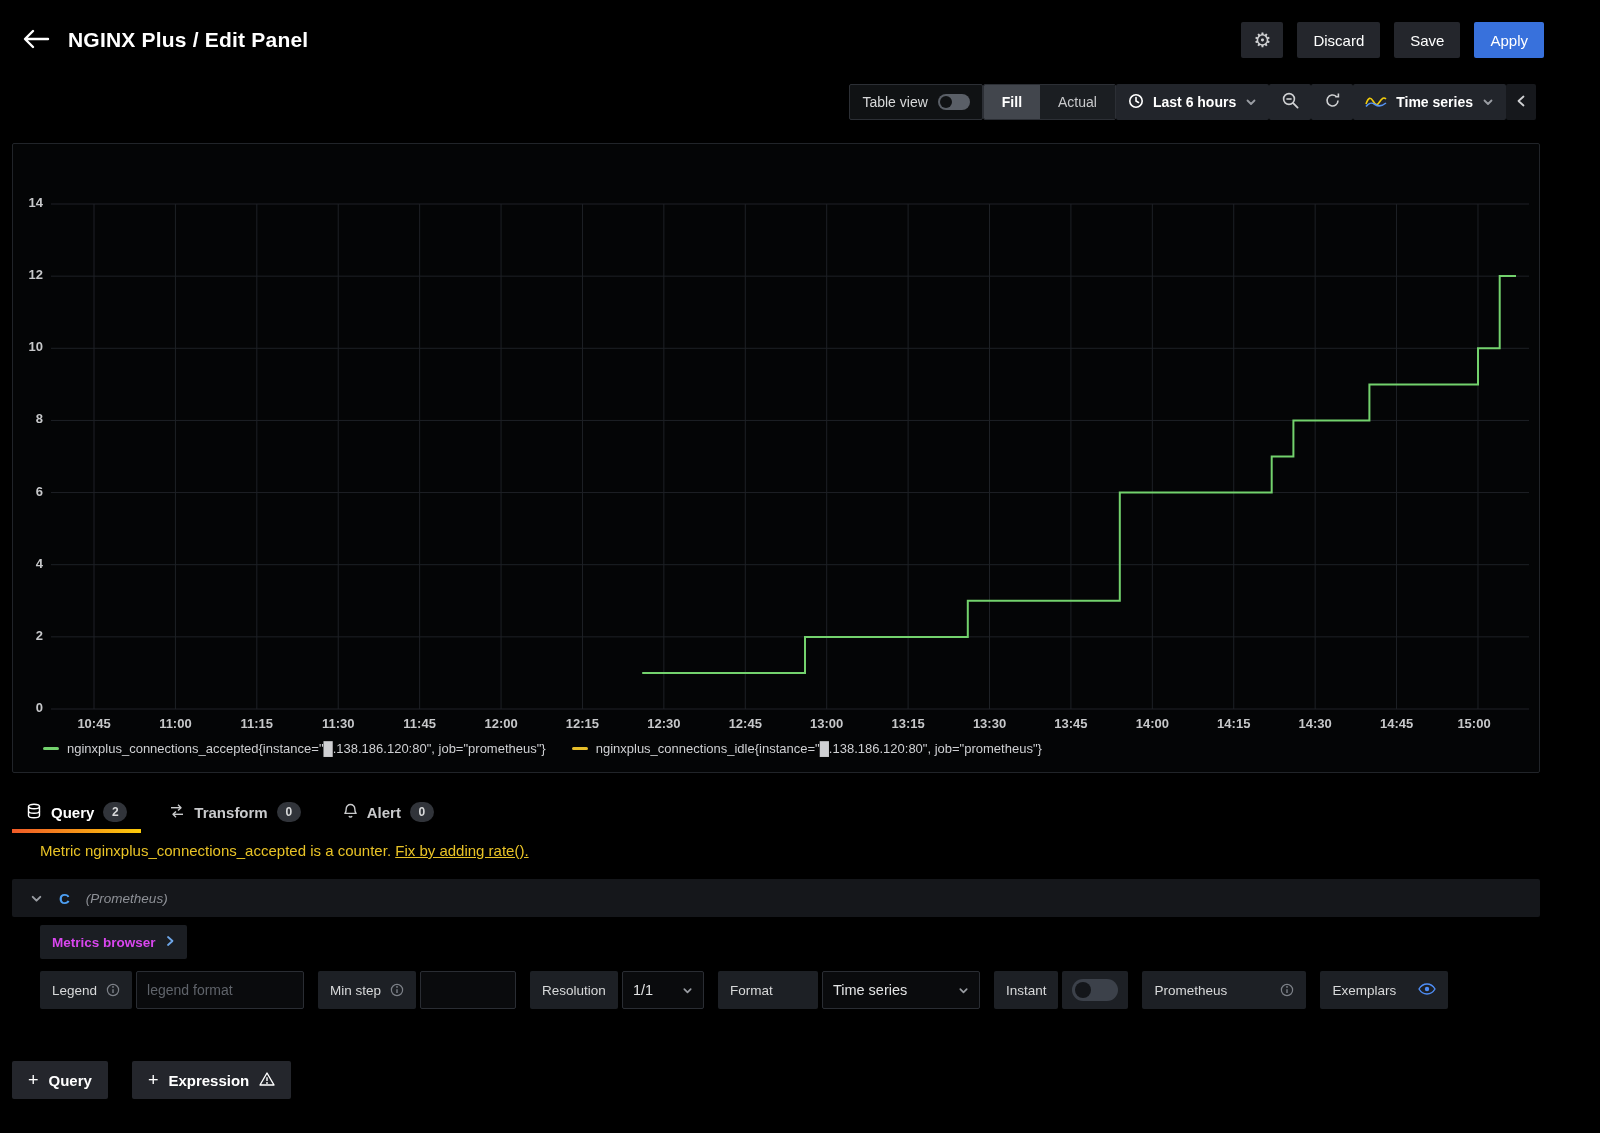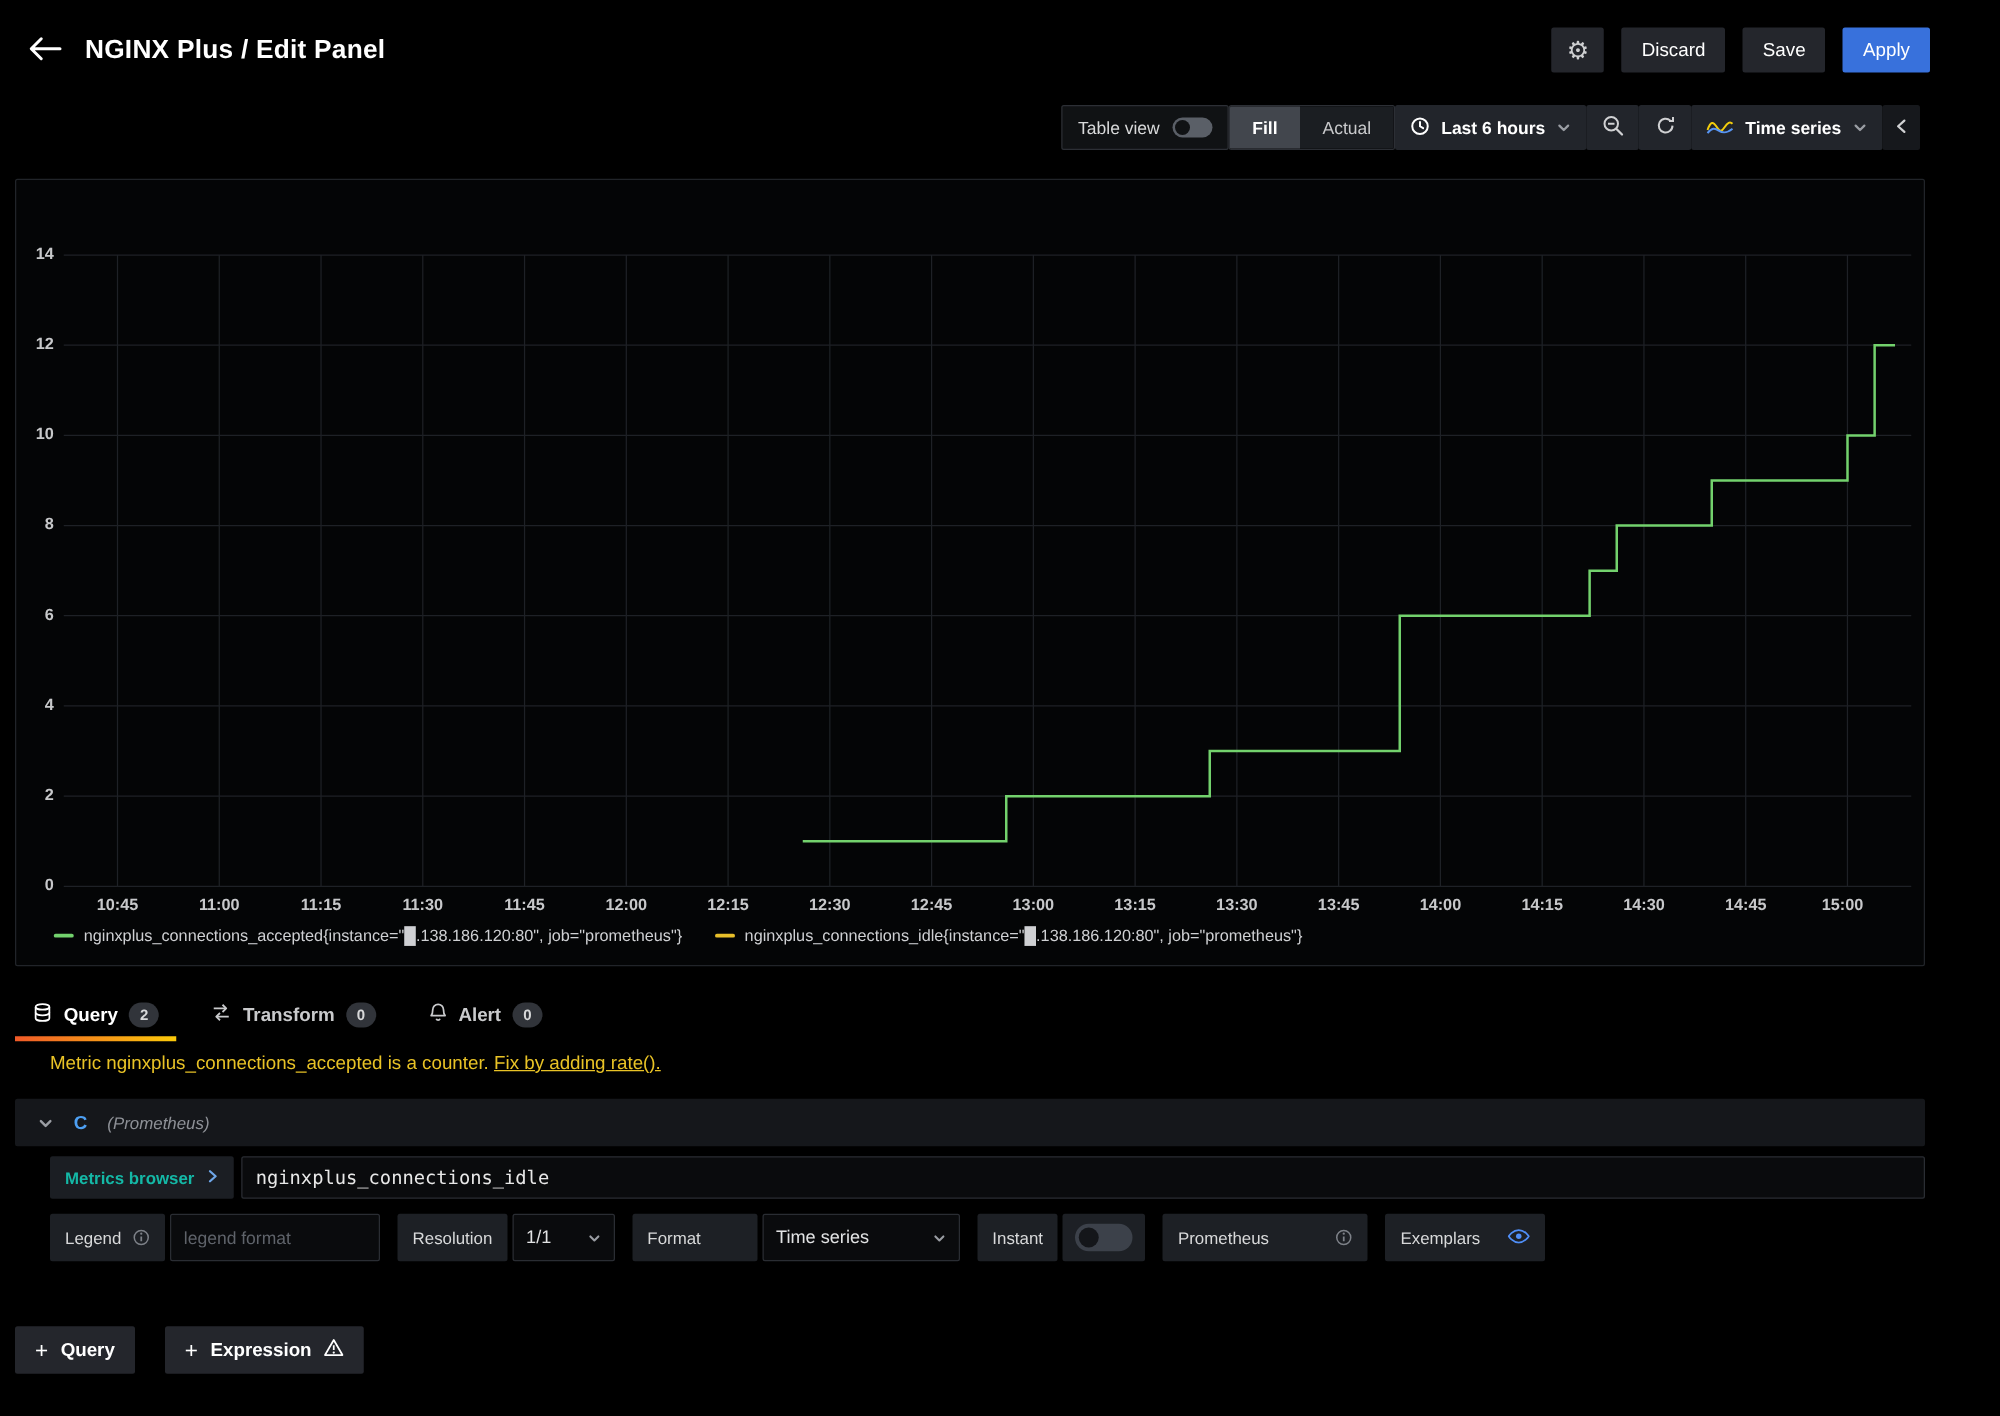--- a/index.html
+++ b/index.html
@@ -47,21 +47,21 @@
 
   
   .warning{margin:9px 0 0 40px;font-size:15px;color:#e9c326}
   .warning a{color:inherit;text-decoration:underline;cursor:pointer}
 
   
   .q-header{display:flex;align-items:center;gap:16px;height:38px;margin:20px 60px 0 12px;background:#15171b;padding:0 18px;border-radius:2px}
   .ref-id{color:#4d9ff2;font-weight:700;font-size:15px}
   .ds{font-style:italic;color:#8e9197;font-size:13.5px}
   .q-row{display:flex;gap:6px;margin:8px 60px 0 40px;height:34px}
-  .metrics-btn{display:flex;align-items:center;gap:9px;background:#1b1e23;border:none;border-radius:2px;color:#14b8a6;font-size:13.5px;font-weight:600;padding:0 12px}
+  .metrics-btn{display:flex;align-items:center;gap:9px;background:#1b1e23;border:none;border-radius:2px;color:#d946ef;font-size:13.5px;font-weight:600;padding:0 12px}
   .q-input{flex:1;display:flex;align-items:center;background:#0a0b0d;border:1px solid #2a2d33;border-radius:2px;padding:0 11px;font-family:"DejaVu Sans Mono",monospace;font-size:15px;color:#e8e8e8}
   .options{display:flex;align-items:center;margin:12px 60px 0 40px;height:38px;gap:14px}
   .group{display:flex;gap:4px;height:38px}
   .lbl{display:flex;align-items:center;gap:9px;background:#1d2025;border-radius:2px;padding:0 12px;font-size:13.5px;font-weight:500;color:#d8d9da;height:38px}
   .lbl .muted-icon{color:#7d8188;display:flex}
   .inp{background:#0a0b0d;border:1px solid #2a2d33;border-radius:2px;color:#d8d9da;font-size:14px;padding:0 10px;height:38px;font-family:inherit}
   .inp::placeholder{color:#5f636a}
   .sel{display:flex;align-items:center;justify-content:space-between;background:#0a0b0d;border:1px solid #2a2d33;border-radius:2px;padding:0 10px;height:38px;font-size:14.5px;color:#e2e3e4;gap:10px}
   .toggle-box{width:66px;height:38px;display:flex;align-items:center;justify-content:center;background:#1d2025;border-radius:2px}
   .toggle-lg{width:46px;height:22px;border-radius:11px;background:#3c414a;position:relative;display:inline-block}
@@ -284,40 +284,50 @@
 
   <div class="q-row">
     <button class="metrics-btn">
       <span>Metrics browser</span>
       <span>
         <svg width="10" height="12" viewBox="0 0 10 12">
             <path d="M3 2 L7.5 6 L3 10" fill="none" stroke="#6ea6e8" stroke-width="1.8" stroke-linecap="round" stroke-linejoin="round"></path>
           </svg>
       </span>
     </button>
-    <div class="q-input">
-      <span>nginxplus_connections_idle</span>
-    </div>
   </div>
 
   <div class="options">
     <div class="group">
       <div class="lbl">
         <span>Legend</span>
         <span class="muted-icon">
           <svg width="14" height="14" viewBox="0 0 14 14">
               <circle cx="7" cy="7" r="5.6" fill="none" stroke="currentColor" stroke-width="1.2"></circle>
               <line x1="7" y1="6.2" x2="7" y2="10" stroke="currentColor" stroke-width="1.4"></line>
               <circle cx="7" cy="3.9" r="0.9" fill="currentColor"></circle>
             </svg>
         </span>
       </div>
       <input class="inp" style="width: 168px;" placeholder="legend format">
     </div>
 
+    <div class="group">
+      <div class="lbl">
+        <span>Min step</span>
+        <span class="muted-icon">
+          <svg width="14" height="14" viewBox="0 0 14 14">
+              <circle cx="7" cy="7" r="5.6" fill="none" stroke="currentColor" stroke-width="1.2"></circle>
+              <line x1="7" y1="6.2" x2="7" y2="10" stroke="currentColor" stroke-width="1.4"></line>
+              <circle cx="7" cy="3.9" r="0.9" fill="currentColor"></circle>
+            </svg>
+        </span>
+      </div>
+      <input class="inp" style="width: 96px;" value="">
+    </div>
 
     <div class="group">
       <div class="lbl">
         <span>Resolution</span>
       </div>
       <div class="sel" style="width:82px">
         <span>1/1</span>
         <span class="chev">
           <svg width="11" height="11" viewBox="0 0 12 12">
               <path d="M2.5 4.5 L6 8 L9.5 4.5" fill="none" stroke="currentColor" stroke-width="1.8" stroke-linecap="round" stroke-linejoin="round"></path>

